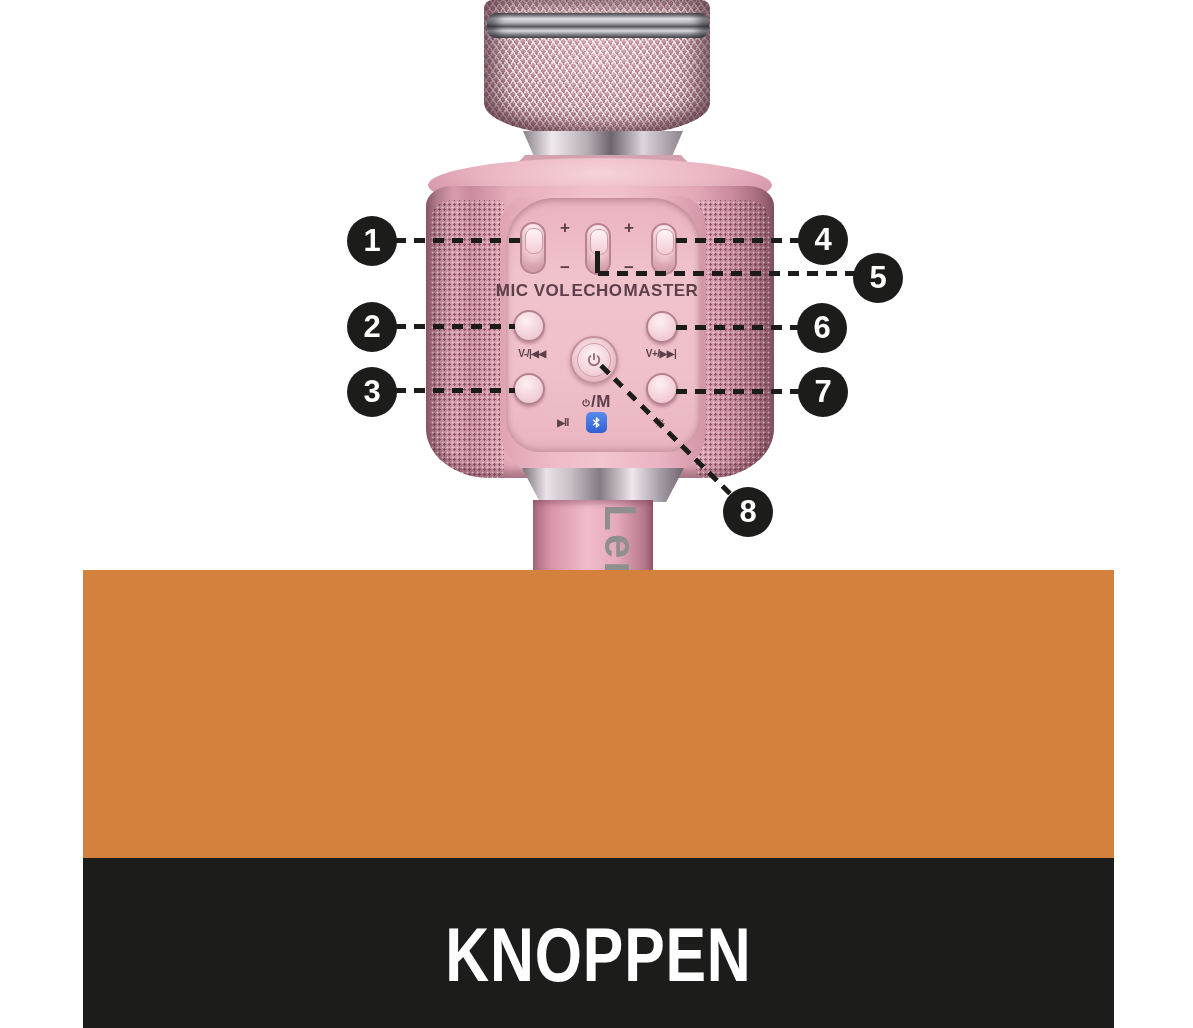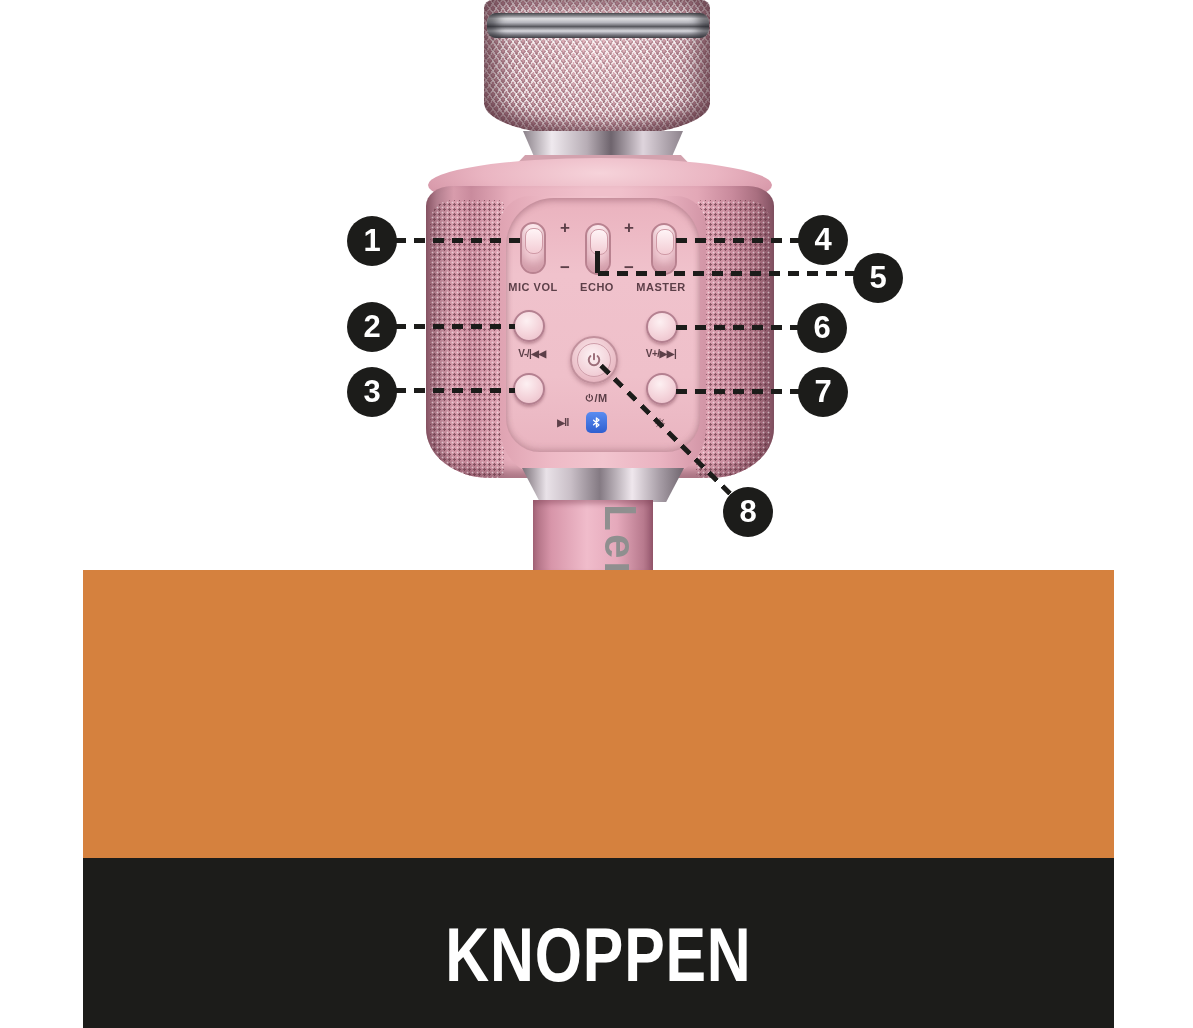--- a/index.html
+++ b/index.html
@@ -66,21 +66,21 @@
   .rbtn{position:absolute;width:32px;height:32px;border-radius:50%;
     background:radial-gradient(circle at 42% 32%,#fdf0f2 0%,#f4d3da 55%,#e9bcc7 100%);
     border:2px solid #b48090;box-sizing:border-box;box-shadow:0 2px 3px rgba(130,75,90,.45);}
   .pbtn-outer{position:absolute;width:48px;height:48px;border-radius:50%;
     background:radial-gradient(circle at 45% 35%,#fbe9ec,#e9bac4 70%,#d9a4b2 100%);
     border:2px solid #c2919d;box-sizing:border-box;box-shadow:0 2px 4px rgba(130,75,90,.4);}
   .pbtn-inner{position:absolute;left:5px;top:5px;width:34px;height:34px;border-radius:50%;
     background:radial-gradient(circle at 45% 35%,#fdf2f4,#f1cdd5 75%);
     border:1px solid #cf9fab;box-sizing:border-box;display:flex;align-items:center;justify-content:center;}
   .plabel{position:absolute;font-weight:bold;color:#5c3f48;}
-  .lab11{font-size:11px;letter-spacing:.5px;transform:translateX(-50%);}
+  .lab11{font-size:17px;letter-spacing:.5px;transform:translateX(-50%);}
   .lab10{font-size:10px;transform:translateX(-50%);letter-spacing:-.5px;}
   .pm{font-size:17px;transform:translate(-50%,-50%);}
   .bt-badge{position:absolute;left:586px;top:412px;width:21px;height:21px;border-radius:5px;
     background:linear-gradient(180deg,#5a8cf0,#2f5fd0);display:flex;align-items:center;justify-content:center;}
   .sun{position:absolute;left:660px;top:422px;transform:translate(-50%,-50%);font-size:17px;color:#6b4a53;font-weight:bold;}
   .mini-pwr{display:inline-block;vertical-align:-1px;}
 
   
   .co{position:absolute;width:50px;height:50px;border-radius:50%;background:#1c1c1a;color:#fff;
     display:flex;align-items:center;justify-content:center;font-size:31px;font-weight:bold;}

